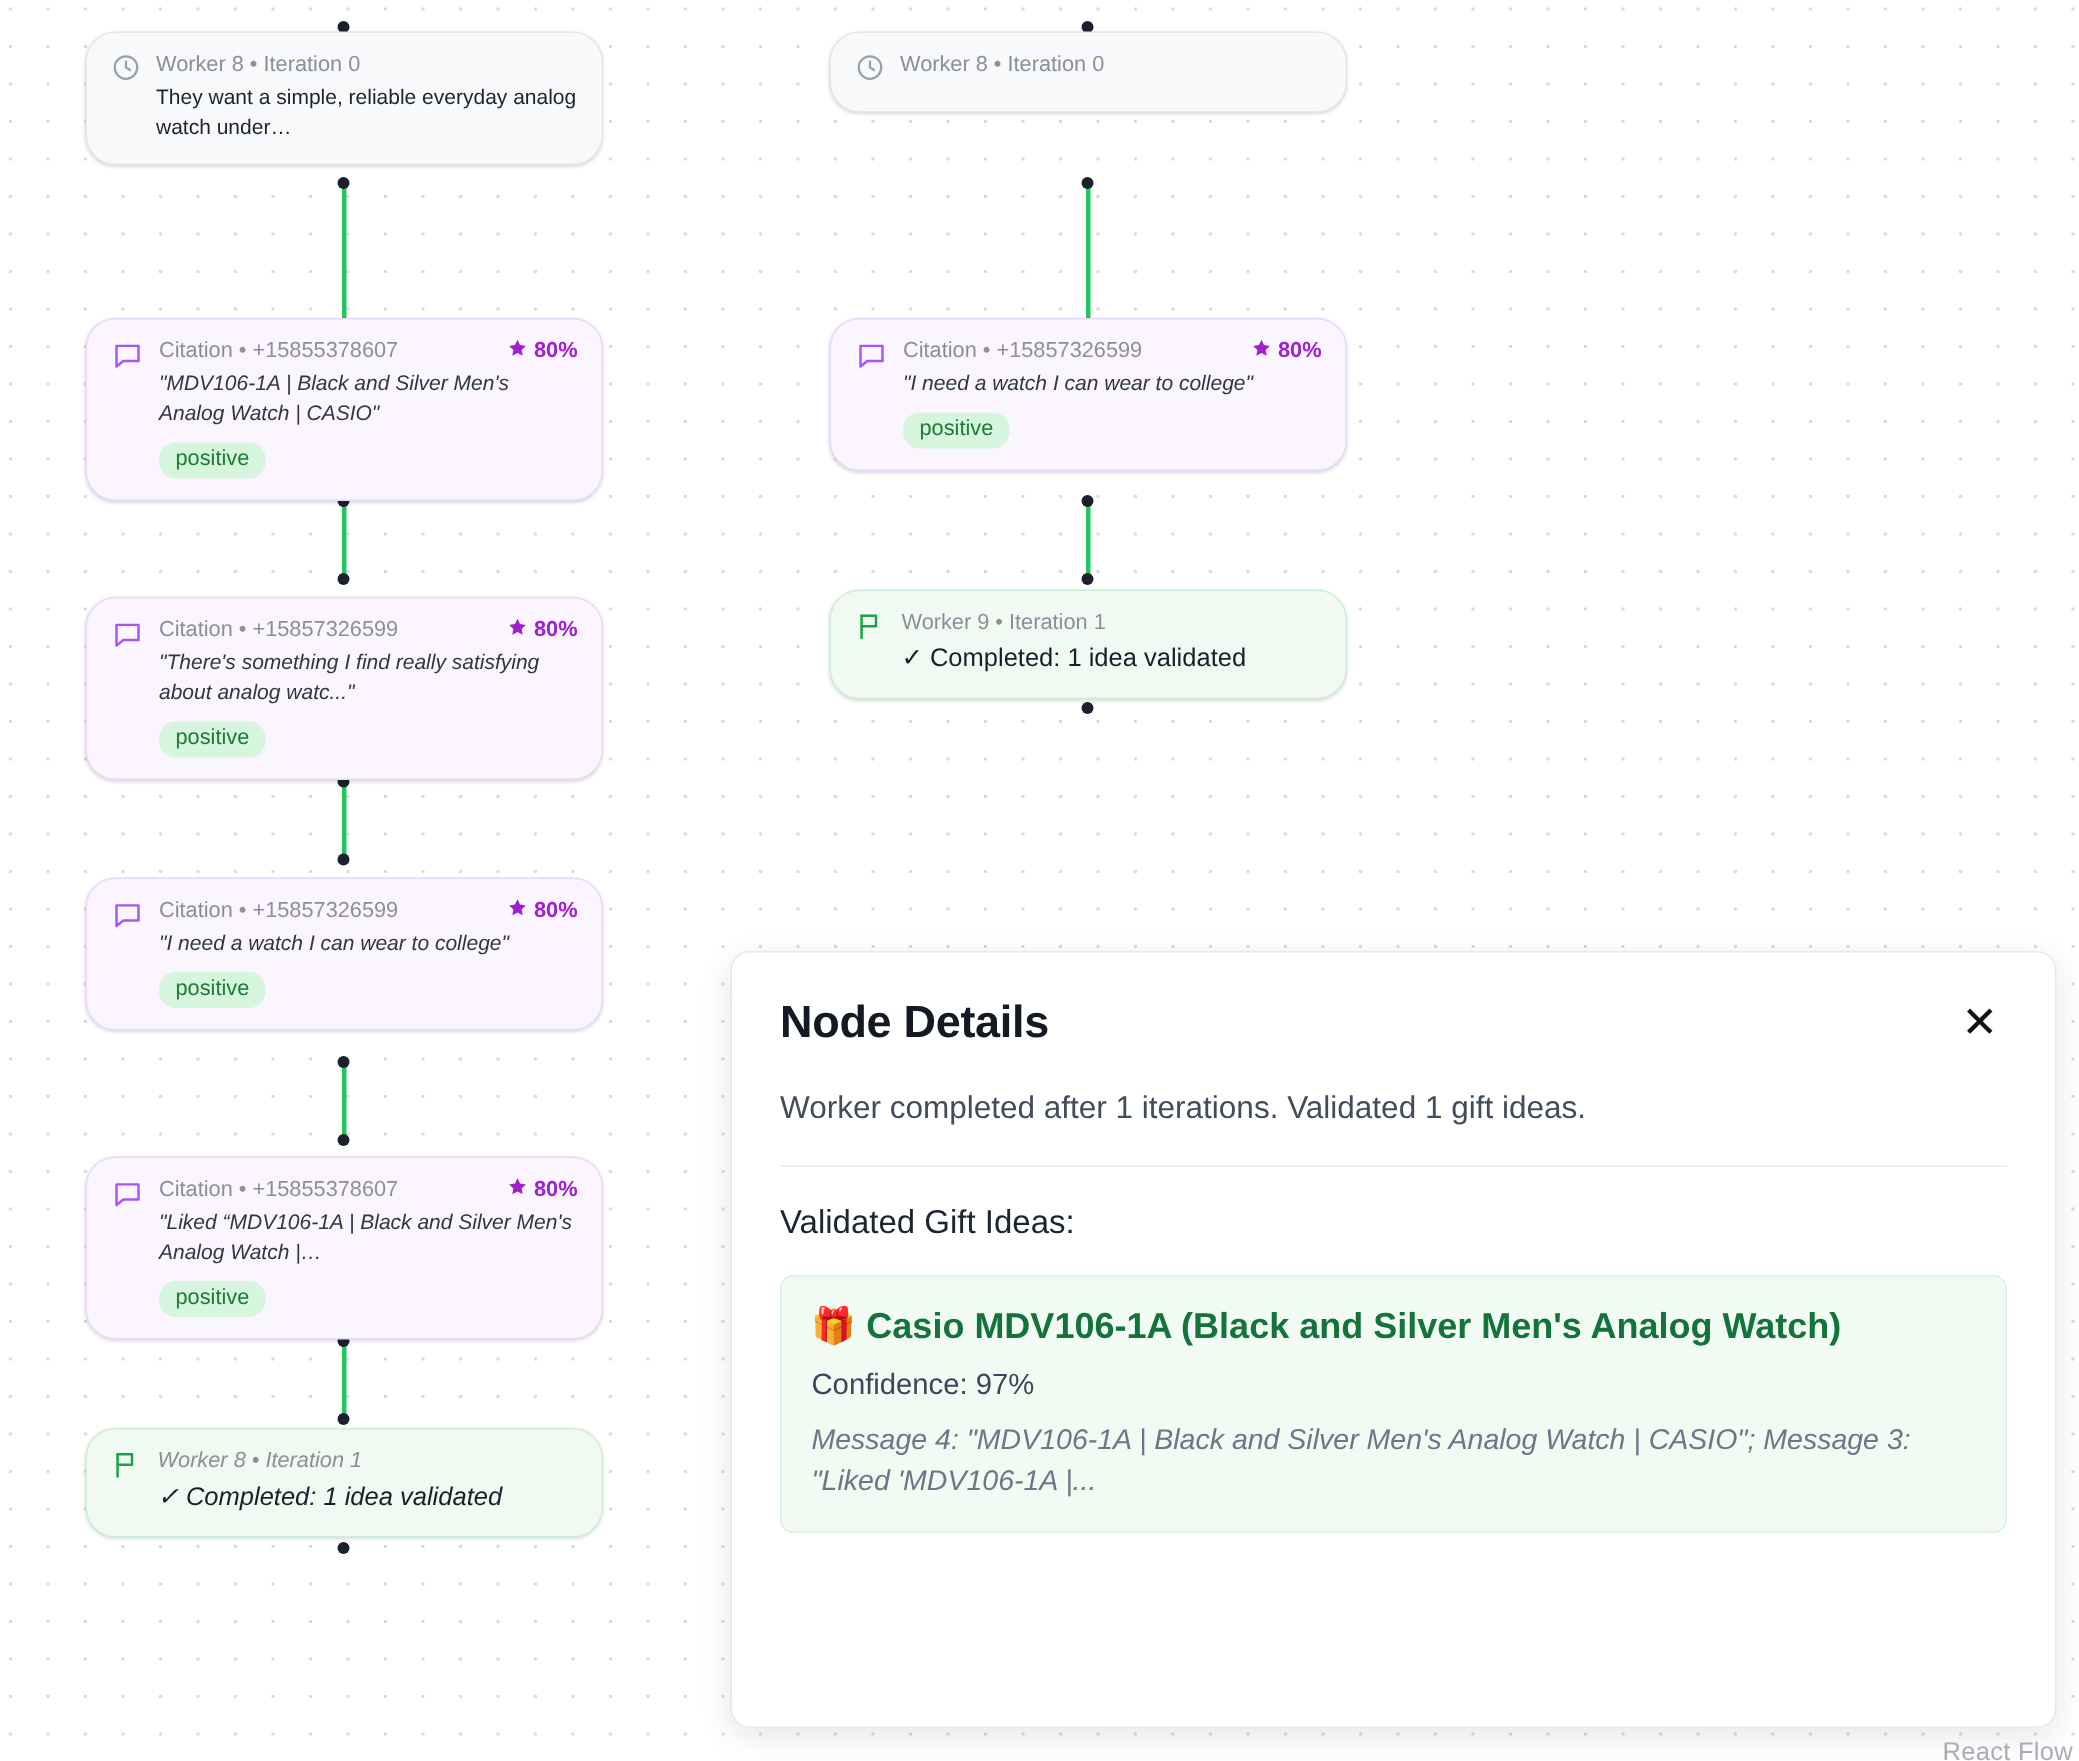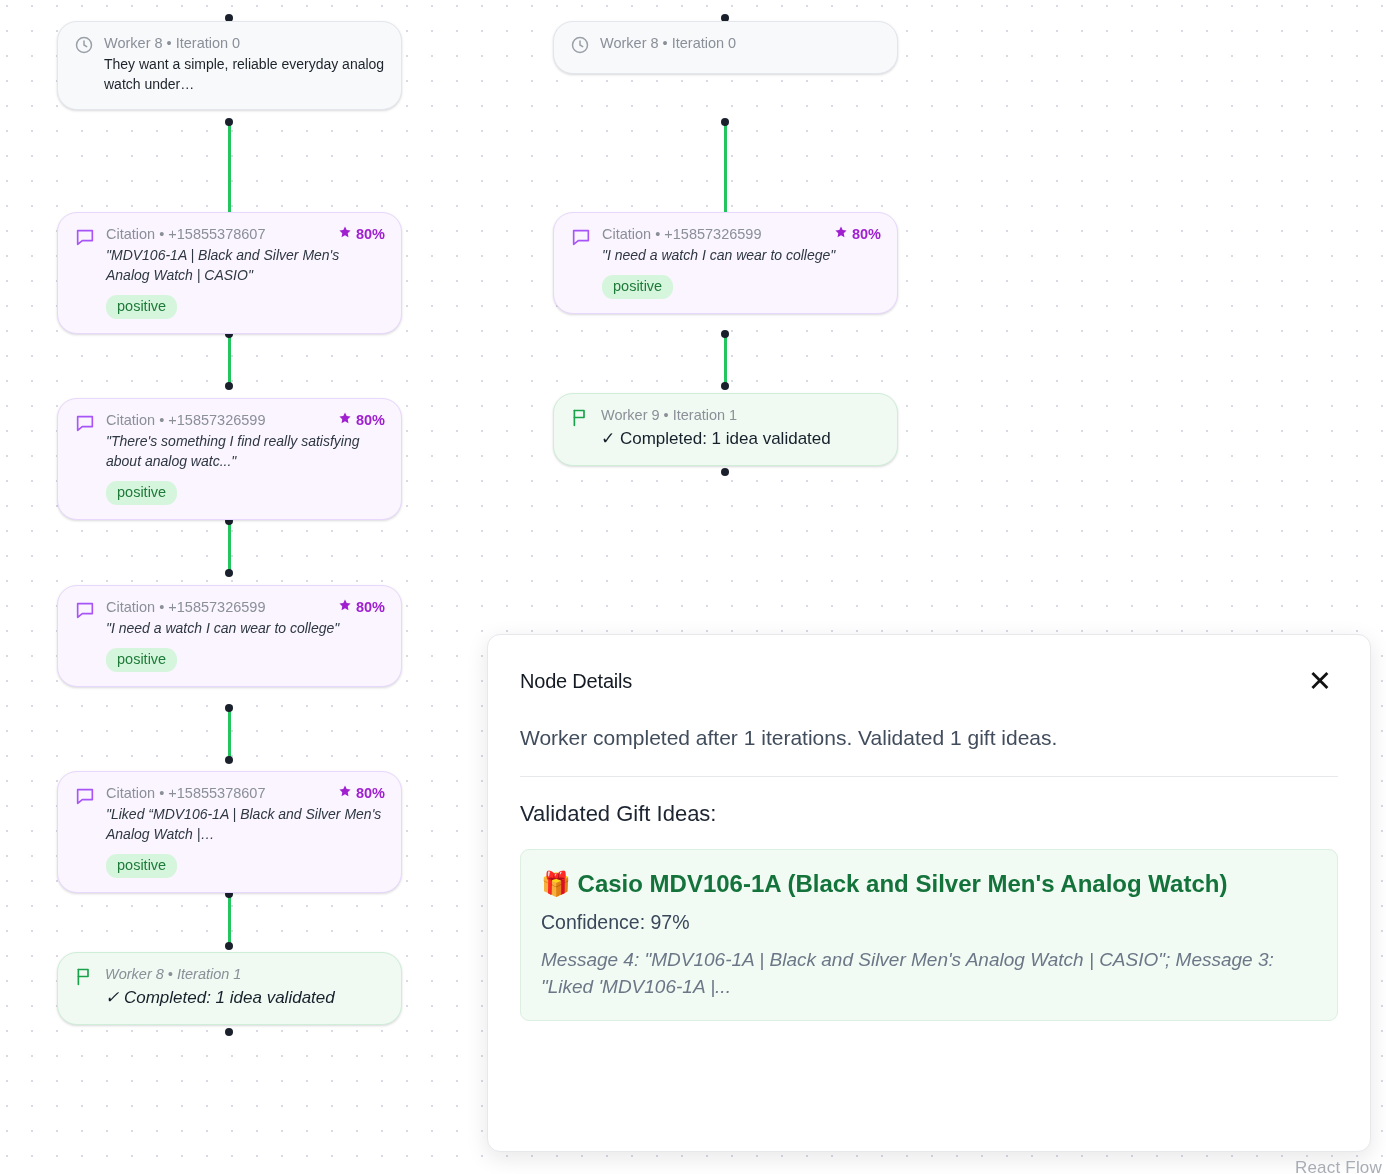--- a/index.html
+++ b/index.html
@@ -105,21 +105,21 @@
     border: 1px solid #e6e8ec;
     border-radius: 13px;
     box-shadow: 0 6px 22px rgba(16,24,40,.10);
     padding: 30px 32px 0 32px;
     overflow: hidden;
   }
   .panel-head {
     display: flex; align-items: center; justify-content: space-between;
   }
   .panel-title {
-    font-size: 20px; font-weight: 400; color: #141a23; letter-spacing: -.2px;
+    font-size: 30px; font-weight: 700; color: #141a23; letter-spacing: -.2px;
   }
   .close-btn {
     font-size: 29px; line-height: 1; color: #111; background: none;
     border: none; cursor: pointer; padding: 2px 6px; font-family: "Liberation Sans", sans-serif;
   }
   .panel-summary {
     margin-top: 26px;
     font-size: 21px; color: #414d5c; line-height: 1.35;
   }
   .divider { margin-top: 24px; border-top: 1px solid #e6e8ec; }

